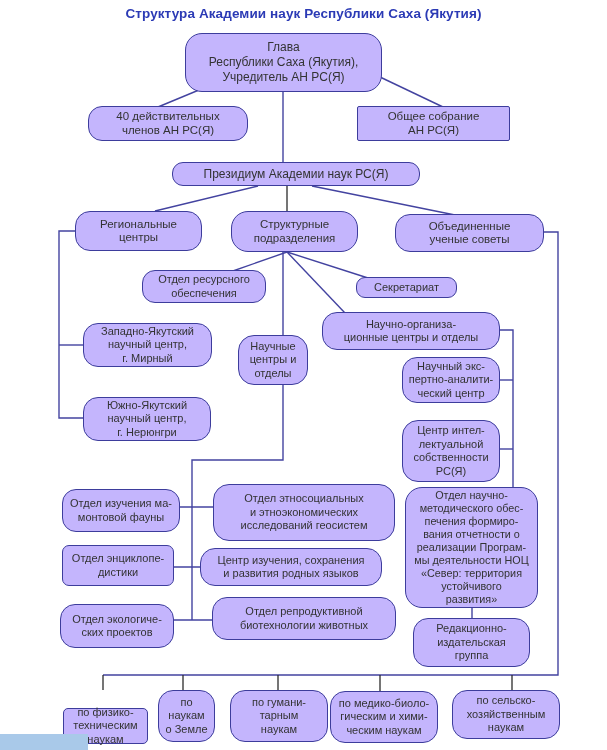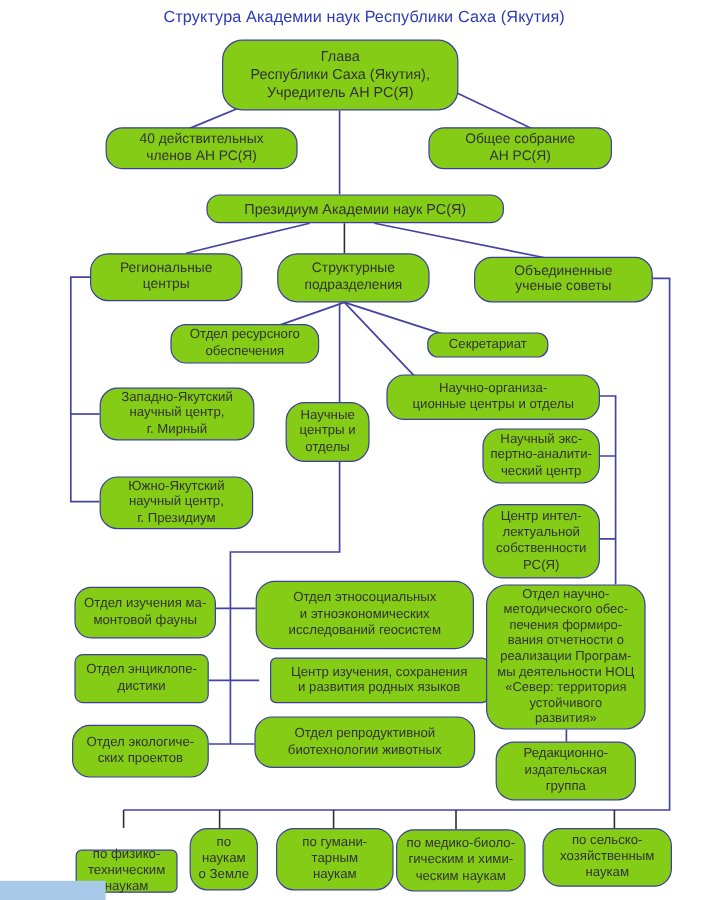--- a/index.html
+++ b/index.html
@@ -2,26 +2,26 @@
 <html><head>
 <meta charset="utf-8">
 <style>
   html,body{margin:0;padding:0;}
   body{
     width:607px;height:750px;position:relative;background:#ffffff;
     font-family:"Liberation Sans", sans-serif;overflow:hidden;
   }
   .title{
     position:absolute;left:0;top:6px;width:607px;text-align:center;
-    font-size:13.5px;font-weight:normal;color:#2b3ab5;letter-spacing:.1px;
+    font-size:13.5px;font-weight:bold;color:#2b3ab5;letter-spacing:.1px;
   }
   svg.wires{position:absolute;left:0;top:0;pointer-events:none;}
   .node{
     position:absolute;box-sizing:border-box;border:1.5px solid #3d3d9c;
-    background:#84cc16;color:#333333;display:flex;align-items:center;justify-content:center;
+    background:#c4b5fd;color:#333333;display:flex;align-items:center;justify-content:center;
     text-align:center;white-space:pre-line;font-size:11px;line-height:13.5px;
     border-radius:13px;padding:1px 3px;
   }
   .node.big{font-size:12px;line-height:15px;}
   .node.dense{font-size:10.8px;line-height:13.1px;}
   .footer-bar{
     position:absolute;left:0;top:734px;width:88px;height:16px;background:#a9c9e9;
   }
 </style>
 </head>
@@ -60,21 +60,21 @@
     <line x1="380" y1="675" x2="380" y2="691"></line>
     <line x1="512" y1="675" x2="512" y2="690"></line>
   </g>
 </svg>
 
 <div class="node big" style="left:185px;top:33px;width:197px;height:59px;border-radius:17px">Глава
 Республики Саха (Якутия),
 Учредитель АН РС(Я)</div>
 <div class="node" style="left:88px;top:106px;width:160px;height:35px;border-radius:14px;font-size:11.5px">40 действительных
 членов АН РС(Я)</div>
-<div class="node" style="left:357px;top:106px;width:153px;height:35px;border-radius:13px;font-size:11.5px">Общее собрание
+<div class="node" style="left:357px;top:106px;width:153px;height:35px;border-radius:2px;font-size:11.5px">Общее собрание
 АН РС(Я)</div>
 <div class="node big" style="left:172px;top:162px;width:248px;height:24px;border-radius:11px">Президиум Академии наук РС(Я)</div>
 <div class="node" style="left:75px;top:211px;width:127px;height:40px;border-radius:15px;font-size:11.5px">Региональные
 центры</div>
 <div class="node" style="left:231px;top:211px;width:127px;height:41px;border-radius:17px;font-size:11.5px">Структурные
 подразделения</div>
 <div class="node" style="left:395px;top:214px;width:149px;height:38px;border-radius:15px;font-size:11.5px">Объединенные
 ученые советы</div>
 <div class="node" style="left:142px;top:270px;width:124px;height:33px;border-radius:13px">Отдел ресурсного
 обеспечения</div>
@@ -85,33 +85,33 @@
 <div class="node" style="left:238px;top:335px;width:70px;height:50px;border-radius:16px">Научные
 центры и
 отделы</div>
 <div class="node" style="left:322px;top:312px;width:178px;height:38px;border-radius:15px">Научно-организа-
 ционные центры и отделы</div>
 <div class="node" style="left:402px;top:357px;width:98px;height:46px;border-radius:15px">Научный экс-
 пертно-аналити-
 ческий центр</div>
 <div class="node" style="left:83px;top:397px;width:128px;height:44px;border-radius:15px">Южно-Якутский
 научный центр,
-г. Президиум</div>
+г. Нерюнгри</div>
 <div class="node" style="left:402px;top:420px;width:98px;height:62px;border-radius:16px">Центр интел-
 лектуальной
 собственности
 РС(Я)</div>
 <div class="node" style="left:62px;top:489px;width:118px;height:43px;border-radius:14px">Отдел изучения ма-
 монтовой фауны</div>
 <div class="node" style="left:213px;top:484px;width:182px;height:57px;border-radius:16px">Отдел этносоциальных
 и этноэкономических
 исследований геосистем</div>
 <div class="node" style="left:62px;top:545px;width:112px;height:41px;border-radius:7px">Отдел энциклопе-
 дистики</div>
-<div class="node" style="left:225px;top:548px;width:182px;height:38px;border-radius:5px">Центр изучения, сохранения
+<div class="node" style="left:200px;top:548px;width:182px;height:38px;border-radius:15px">Центр изучения, сохранения
 и развития родных языков</div>
 <div class="node" style="left:60px;top:604px;width:114px;height:44px;border-radius:15px">Отдел экологиче-
 ских проектов</div>
 <div class="node" style="left:212px;top:597px;width:184px;height:43px;border-radius:15px">Отдел репродуктивной
 биотехнологии животных</div>
 <div class="node dense" style="left:405px;top:487px;width:133px;height:121px;border-radius:17px">Отдел научно-
 методического обес-
 печения формиро-
 вания отчетности о
 реализации Програм-

